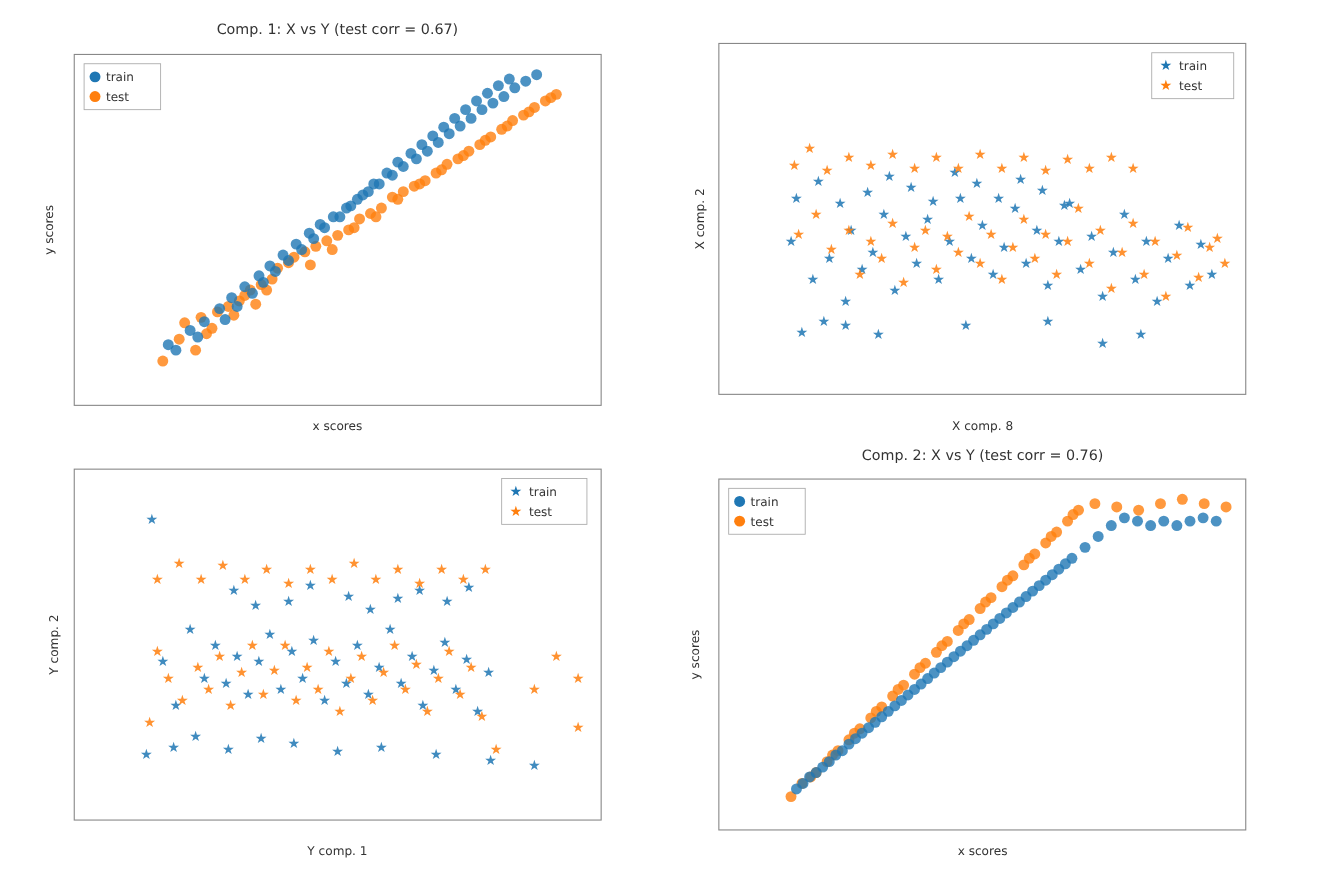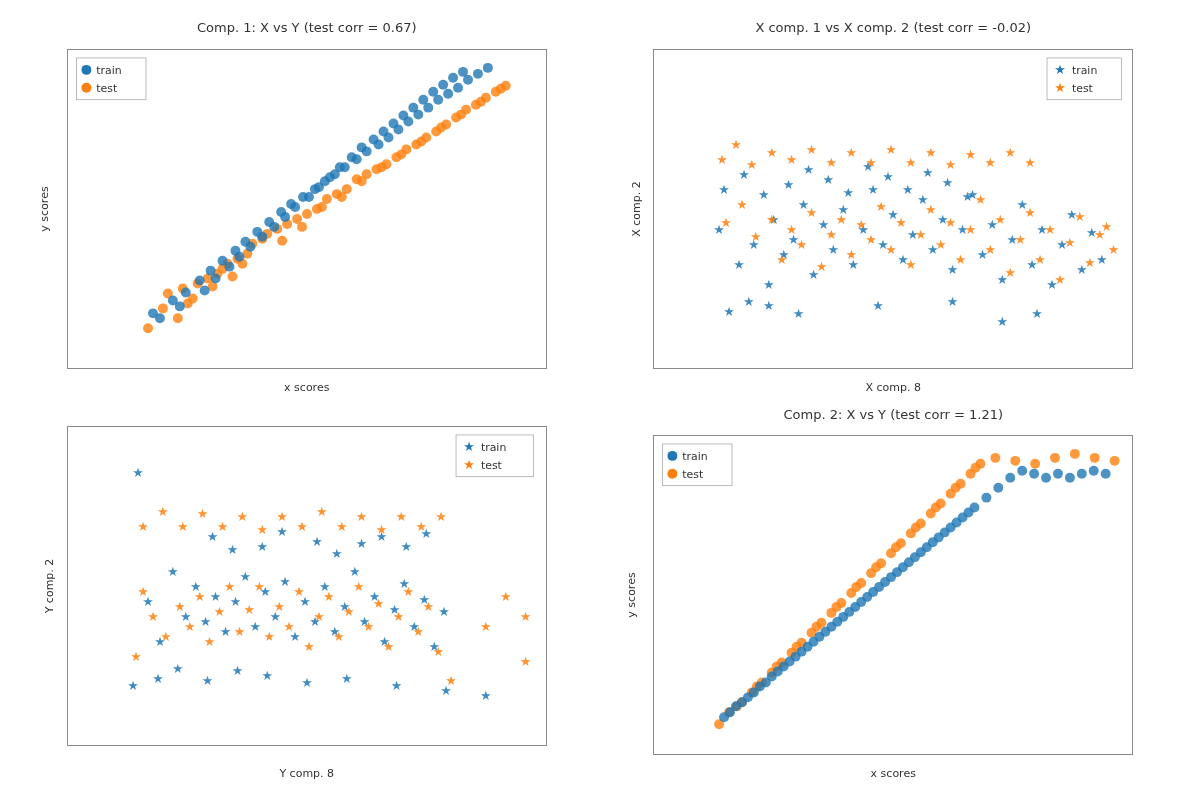--- a/index.html
+++ b/index.html
@@ -192,21 +192,20 @@
         <circle cx="367" cy="42" r="5" fill="#1f77b4" opacity="0.8"></circle>
         <circle cx="377" cy="35" r="5" fill="#1f77b4" opacity="0.8"></circle>
         <circle cx="387" cy="28" r="5" fill="#1f77b4" opacity="0.8"></circle>
         <circle cx="397" cy="22" r="5" fill="#1f77b4" opacity="0.8"></circle>
       </svg>
     </div>
     <div class="x-label">x scores</div>
   </div>
 
   <div class="plot-cell">
-    <div class="plot-title">X comp. 1 vs X comp. 2 (test corr = -0.02)</div>
     <div class="plot-area">
       <span class="y-label">X comp. 2</span>
       <svg class="plot-svg" width="480" height="320" viewBox="0 0 480 320">
 
         <rect x="395" y="8" width="75" height="42" fill="white" stroke="#aaa" stroke-width="0.8"></rect>
 
         <text x="408" y="24" font-size="13" fill="#1f77b4" text-anchor="middle">★</text>
         <text x="420" y="24" font-size="11" fill="#333">train</text>
         <text x="408" y="42" font-size="13" fill="#ff7f0e" text-anchor="middle">★</text>
         <text x="420" y="42" font-size="11" fill="#333">test</text>
@@ -450,25 +449,25 @@
         <text x="235" y="105" font-size="13" fill="#ff7f0e" text-anchor="middle" opacity="0.85">★</text>
         <text x="255" y="90" font-size="13" fill="#ff7f0e" text-anchor="middle" opacity="0.85">★</text>
         <text x="275" y="105" font-size="13" fill="#ff7f0e" text-anchor="middle" opacity="0.85">★</text>
         <text x="295" y="95" font-size="13" fill="#ff7f0e" text-anchor="middle" opacity="0.85">★</text>
         <text x="315" y="108" font-size="13" fill="#ff7f0e" text-anchor="middle" opacity="0.85">★</text>
         <text x="335" y="95" font-size="13" fill="#ff7f0e" text-anchor="middle" opacity="0.85">★</text>
         <text x="355" y="105" font-size="13" fill="#ff7f0e" text-anchor="middle" opacity="0.85">★</text>
         <text x="375" y="95" font-size="13" fill="#ff7f0e" text-anchor="middle" opacity="0.85">★</text>
       </svg>
     </div>
-    <div class="x-label">Y comp. 8</div>
+    <div class="x-label">Y comp. 1</div>
   </div>
 
   <div class="plot-cell">
-    <div class="plot-title">Comp. 2: X vs Y (test corr = 1.21)</div>
+    <div class="plot-title">Comp. 2: X vs Y (test corr = 0.76)</div>
     <div class="plot-area">
       <span class="y-label">y scores</span>
       <svg class="plot-svg" width="480" height="320" viewBox="0 0 480 320">
 
         <rect x="8" y="8" width="70" height="42" fill="white" stroke="#aaa" stroke-width="0.8"></rect>
         <circle cx="18" cy="20" r="5" fill="#1f77b4"></circle>
         <text x="28" y="24" font-size="11" fill="#333">train</text>
         <circle cx="18" cy="38" r="5" fill="#ff7f0e"></circle>
         <text x="28" y="42" font-size="11" fill="#333">test</text>
 

